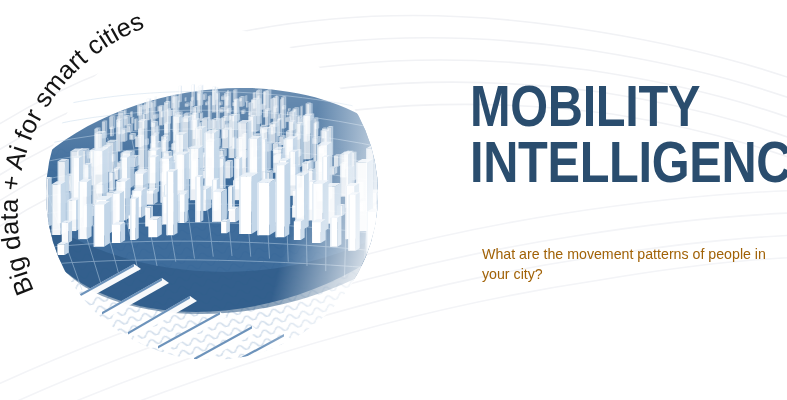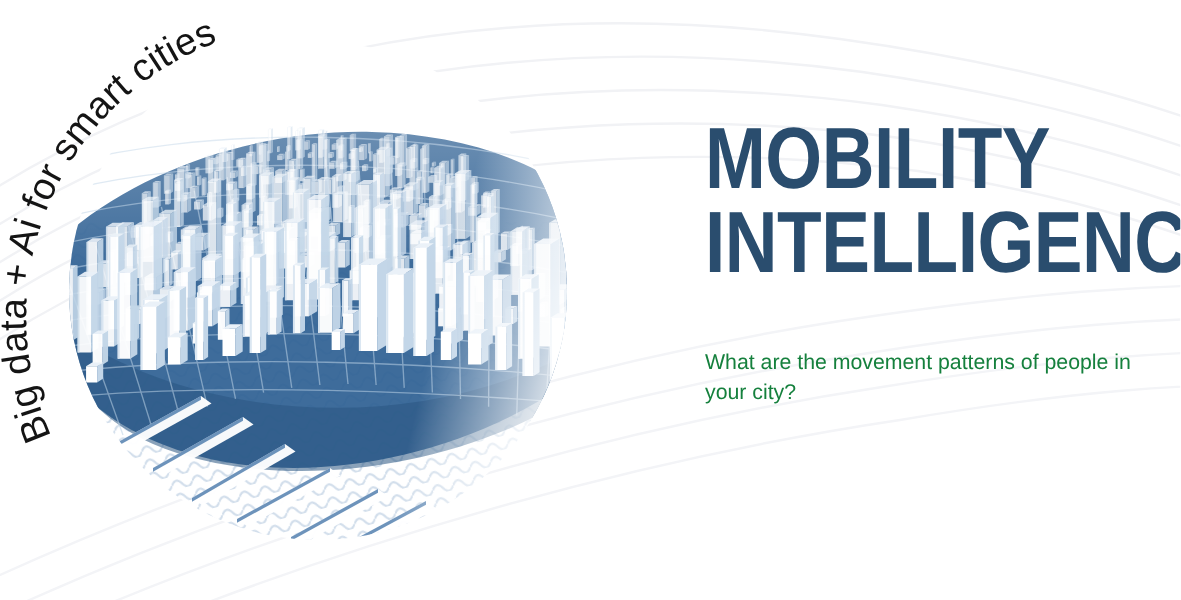--- a/index.html
+++ b/index.html
@@ -75,22 +75,22 @@
     transform: scaleX(0.84);
     transform-origin: left top;
     white-space: nowrap;
   }
   .headline .line { display: block; }
   .subtitle {
     position: absolute;
     left: 0;
     top: 232px;
     width: 305px;
-    margin: 0;
-    color: #15803d;
+    margin: 12px;
+    color: #a16207;
     font-family: "Liberation Sans", sans-serif;
     font-weight: 400;
     font-size: 14.2px;
     line-height: 1.42;
   }
 </style>
 </head>
 <body>
 
 <div id="poster">

